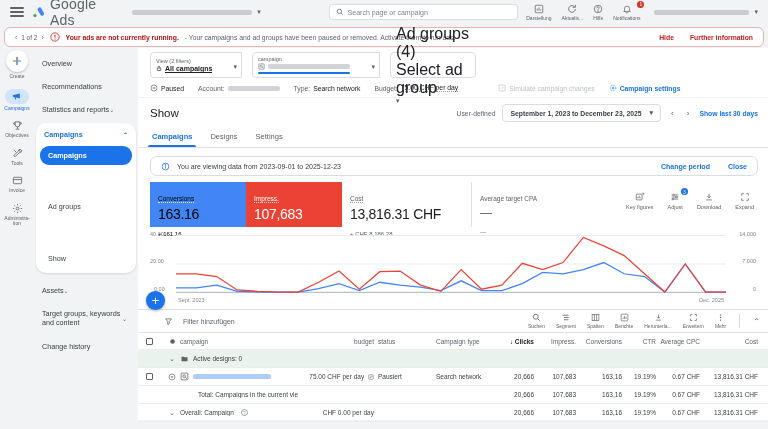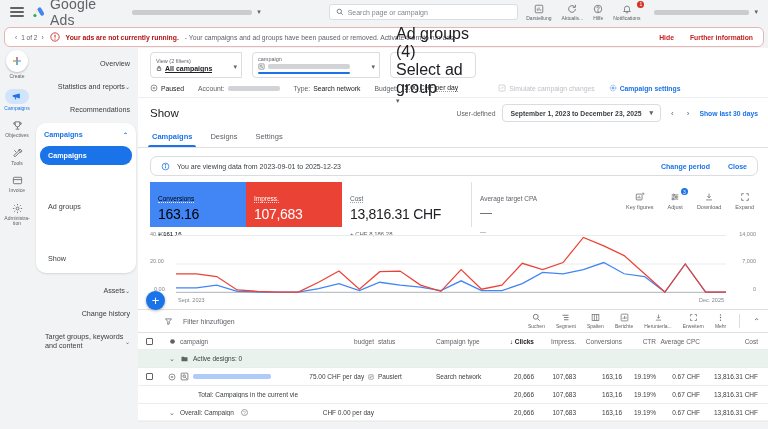--- a/index.html
+++ b/index.html
@@ -39,21 +39,21 @@
   .rail { position:absolute; left:0; top:50px; width:34px; display:flex; flex-direction:column; align-items:center; gap:9px; }
   .rail-item { display:flex; flex-direction:column; align-items:center; gap:2px; cursor:pointer; }
   .rail-item .lbl { font-size:5px; color:#5f6368; text-align:center; line-height:1.1; }
   .create-btn { width:22px; height:22px; background:#fff; border-radius:50%;
     box-shadow:0 1px 2px rgba(60,64,67,.3); display:flex; align-items:center; justify-content:center; }
   .rail-pill { width:24px; height:15px; background:#d2e3fc; border-radius:8px; display:flex; align-items:center; justify-content:center; }
   .rail-item.active .lbl { color:#1a73e8; }
 
   
   .nav { position:absolute; left:34px; top:52px; width:104px; font-size:7.2px; color:#3c4043; }
-  .nav-item { padding:7px 8px; display:flex; justify-content:flex-end; align-items:center; cursor:pointer; }
+  .nav-item { padding:7px 8px; display:flex; justify-content:flex-start; align-items:center; cursor:pointer; }
   .nav-chev { color:#5f6368; font-size:6px; }
   .nav-group { background:#fff; border-radius:10px; box-shadow:0 1px 2px rgba(60,64,67,.15); margin:2px 2px; padding-bottom:4px; }
   .nav-group .group-head { color:#1a73e8; font-weight:bold; padding:7px 8px; display:flex; justify-content:space-between; align-items:center; }
   .nav-sel { background:#1a73e8; color:#fff; border-radius:9px; margin:0 4px; padding:5px 8px; font-weight:bold; cursor:pointer; }
   .nav-sub { padding:7px 8px 6px 12px; cursor:pointer;margin-top:30px; }
 
   
   .main { position:absolute; left:138px; top:48px; width:630px; height:372px; background:#fff; }
 
   .filterbar { display:flex; align-items:flex-end; gap:0; padding:4px 0 0 12px; }
@@ -299,46 +299,46 @@
     </span>
     <span class="lbl" style="width:30px;">Administra- tion</span>
   </div>
 </div>
 
 <div class="nav">
   <div class="nav-item">
       <span>Overview</span>
     </div>
   <div class="nav-item">
+      <span>Recommendations</span>
+    </div>
+  <div class="nav-item">
     <span>Statistics and reports</span>
       <span class="nav-chev">⌄</span>
   </div>
-  <div class="nav-item">
-      <span>Recommendations</span>
-    </div>
   <div class="nav-group">
     <div class="group-head">
       <span>Campaigns</span>
         <span class="nav-chev" style="color:#1a73e8;">⌃</span>
     </div>
     <div class="nav-sel"><span>Campaigns</span></div>
     <div class="nav-sub"><span>Ad groups</span></div>
     <div class="nav-sub"><span>Show</span></div>
   </div>
   <div class="nav-item" style="margin-top:6px;">
     <span>Assets</span>
       <span class="nav-chev">⌄</span>
   </div>
   <div class="nav-item">
-      <span>Change history</span>
-    </div>
-  <div class="nav-item">
     <span style="width:80px;line-height:1.3;">Target groups, keywords and content</span>
       <span class="nav-chev">⌄</span>
   </div>
+  <div class="nav-item">
+      <span>Change history</span>
+    </div>
 </div>
 
 <div class="main">
 
   <div class="filterbar">
     <div class="fbox first" style="width:92px;">
       <span class="flbl">View (2 filters)</span>
       <span class="fval">
         <span class="icon">
           <svg width="6" height="7" viewBox="0 0 24 24" fill="none" stroke="#202124" stroke-width="2.4">

